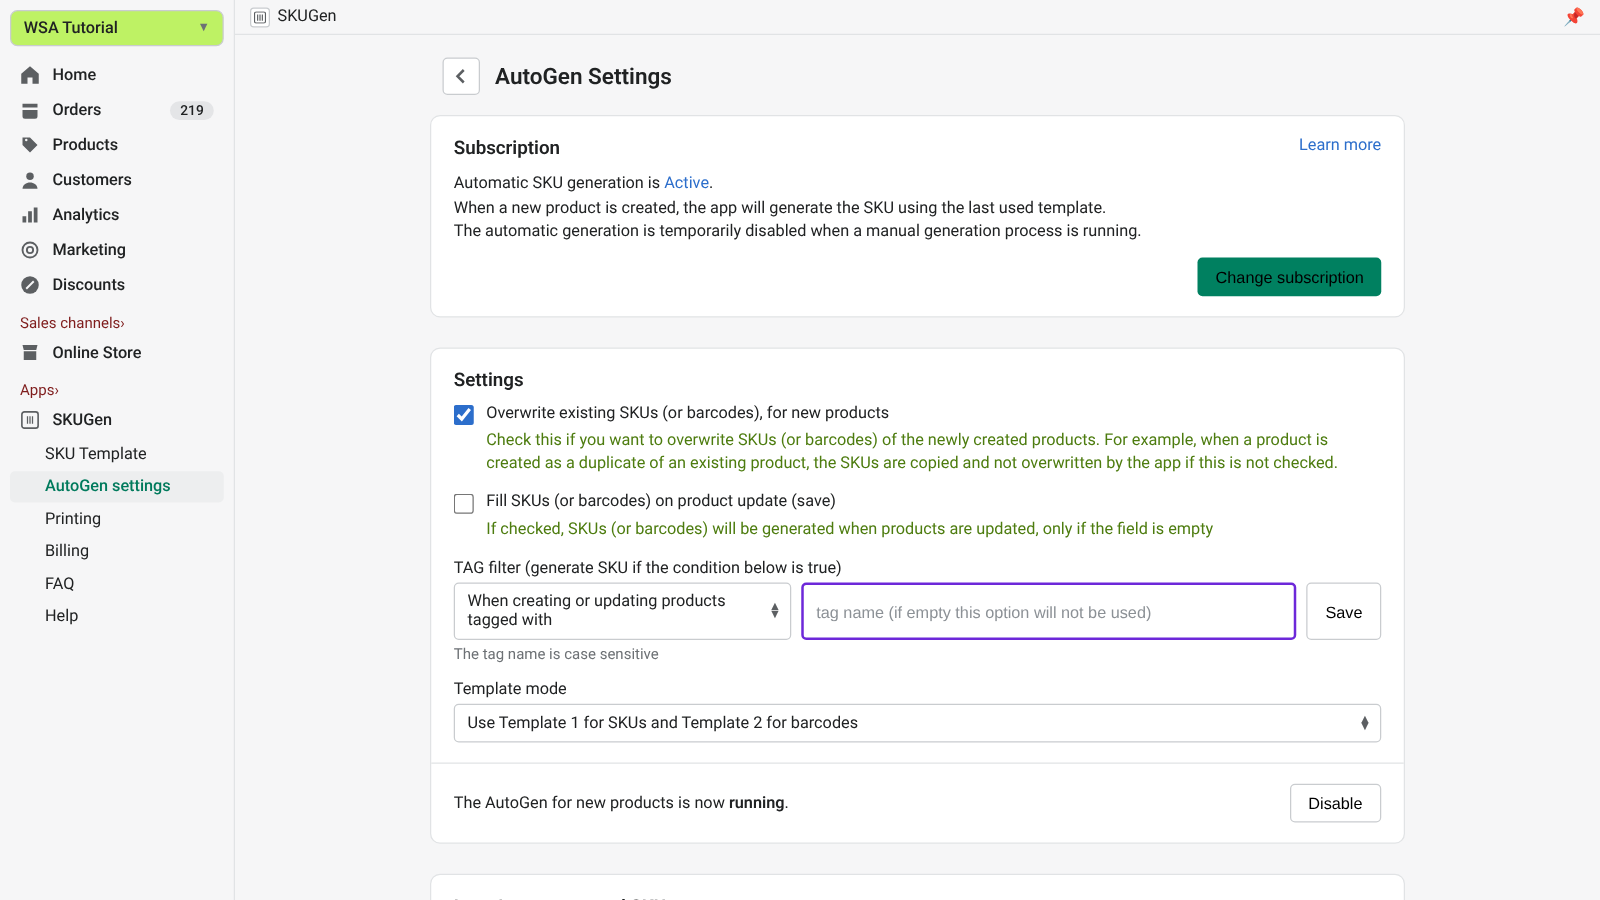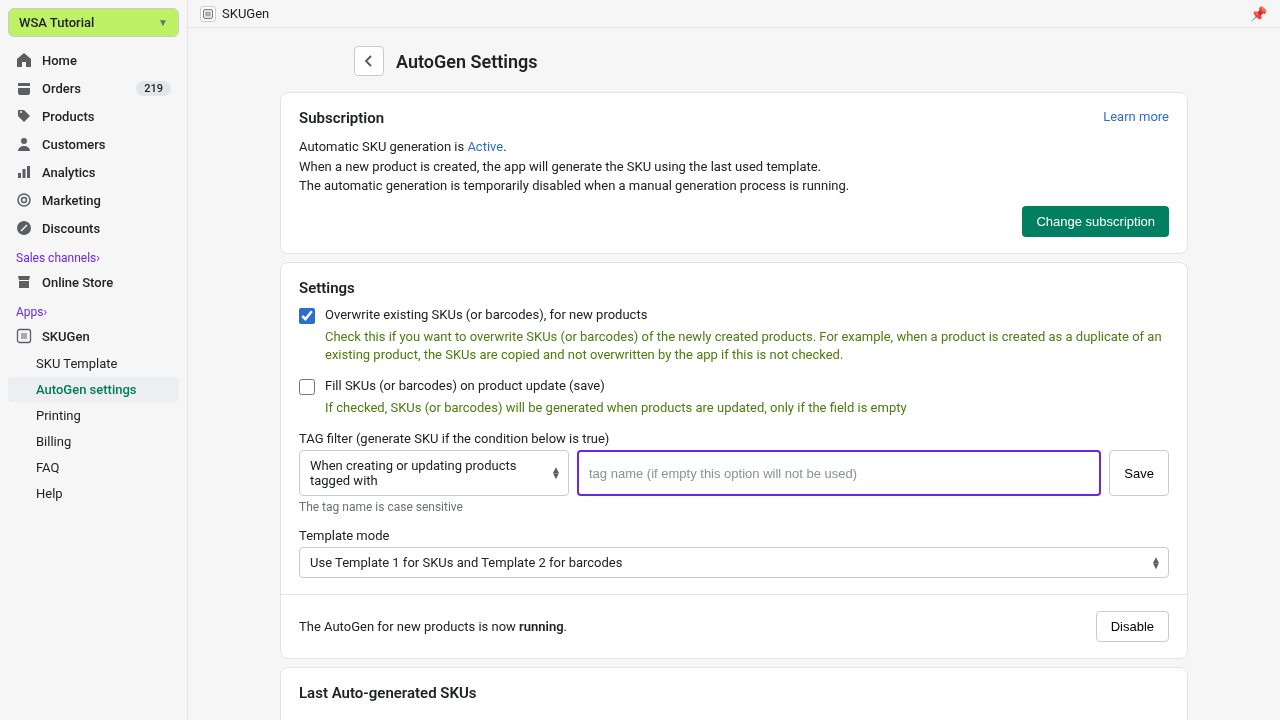--- a/index.html
+++ b/index.html
@@ -5,41 +5,41 @@
 * { box-sizing: border-box; margin: 0; padding: 0; }
 body { font-family: -apple-system, BlinkMacSystemFont, "Segoe UI", Roboto, sans-serif; font-size: 13px; color: #202223; background: #f6f6f7; overflow: hidden; }
 .layout { display: flex; height: 720px; width: 1280px; }
 .sidebar { width: 188px; background: #f6f6f7; padding: 8px; border-right: 1px solid #e1e3e5; display: flex; flex-direction: column; }
 .store-switcher { background: #bef264; border: 1px solid #c9cccf; border-radius: 6px; padding: 6px 10px; display: flex; align-items: center; justify-content: space-between; margin-bottom: 10px; cursor: pointer; }
 .store-switcher span { font-weight: 500; }
 .store-switcher .chev { font-size: 10px; color: #6d7175; }
 .nav-item { display: flex; align-items: center; padding: 5px 8px; border-radius: 4px; cursor: pointer; color: #202223; font-weight: 500; margin-bottom: 2px; }
 .nav-item .icon { width: 16px; height: 16px; margin-right: 10px; display: inline-flex; align-items: center; justify-content: center; color: #5c5f62; }
 .nav-item .badge { margin-left: auto; background: #e4e5e7; border-radius: 10px; padding: 1px 8px; font-size: 11px; color: #202223; }
-.section-label { display: flex; align-items: center; padding: 8px 8px 4px; color: #6d28d9; font-size: 12px; cursor: pointer; }
+.section-label { display: flex; align-items: center; padding: 8px 8px 4px; color: #7f1d1d; font-size: 12px; cursor: pointer; }
 .section-label .chev { font-size: 12px; }
 .sub-item { padding: 5px 8px 5px 28px; border-radius: 4px; cursor: pointer; color: #202223; margin-bottom: 1px; }
 .sub-item.active { background: #edeeef; color: #007a5c; font-weight: 500; }
 .main { flex: 1; display: flex; flex-direction: column; }
 .topbar { height: 28px; background: #f6f6f7; border-bottom: 1px solid #e1e3e5; display: flex; align-items: center; padding: 0 12px; }
 .topbar .app-icon { width: 16px; height: 16px; border: 1px solid #c9cccf; border-radius: 3px; margin-right: 6px; display: inline-flex; align-items: center; justify-content: center; font-size: 9px; color: #5c5f62; background: #fff; }
 .topbar .pin { margin-left: auto; color: #e89b00; font-size: 14px; }
 .content { flex: 1; overflow-y: auto; padding: 18px 0 20px; display: flex; flex-direction: column; align-items: center; }
 .page-header { width: 760px; display: flex; align-items: center; margin-bottom: 16px; }
 .back-btn { width: 30px; height: 30px; border: 1px solid #c9cccf; border-radius: 4px; background: #fff; display: inline-flex; align-items: center; justify-content: center; cursor: pointer; margin-right: 12px; }
 .page-title { font-size: 18px; font-weight: 600; }
-.card { width: 908px; background: #fff; border: 1px solid #e1e3e5; border-radius: 8px; margin-bottom: 8px; }
+.card { width: 780px; background: #fff; border: 1px solid #e1e3e5; border-radius: 8px; margin-bottom: 24px; }
 .card-section { padding: 16px 18px; }
 .card-section + .card-section.bordered { border-top: 1px solid #e1e3e5; }
 .card h2 { font-size: 15px; font-weight: 600; margin-bottom: 10px; }
 .card .row-top { display: flex; justify-content: space-between; align-items: flex-start; }
 .link { color: #2c6ecb; cursor: pointer; font-size: 13px; }
 .desc { color: #202223; line-height: 1.5; font-size: 13px; }
 .desc .status { color: #2c6ecb; }
-.btn-primary { background: #008060; color: #ffffff; border: none; border-radius: 4px; padding: 8px 14px; font-weight: 500; cursor: pointer; font-size: 13px; }
+.btn-primary { background: #008060; color: #000000; border: none; border-radius: 4px; padding: 8px 14px; font-weight: 500; cursor: pointer; font-size: 13px; }
 .btn-secondary { background: #fff; border: 1px solid #c9cccf; border-radius: 4px; padding: 7px 14px; font-weight: 500; cursor: pointer; font-size: 13px; }
 .actions-right { display: flex; justify-content: flex-end; margin-top: 10px; }
 .check-row { display: flex; align-items: flex-start; margin-bottom: 4px; }
 .check-row input[type=checkbox] { width: 16px; height: 16px; margin-right: 10px; margin-top: 1px; accent-color: #2c6ecb; cursor: pointer; }
 .check-row label { font-size: 13px; cursor: pointer; }
 .help-text { color: #4d7c0f; font-size: 13px; margin-left: 26px; margin-bottom: 14px; line-height: 1.4; }
 .field-label { font-size: 13px; margin-bottom: 4px; display: block; }
 .field-row { display: flex; gap: 8px; margin-bottom: 4px; }
 .select-wrap { position: relative; flex-shrink: 0; }
 .select-wrap select, .select-wrap .sel { appearance: none; -webkit-appearance: none; background: #fff; border: 1px solid #c9cccf; border-radius: 4px; padding: 7px 28px 7px 10px; font-size: 13px; cursor: pointer; width: 100%; }

